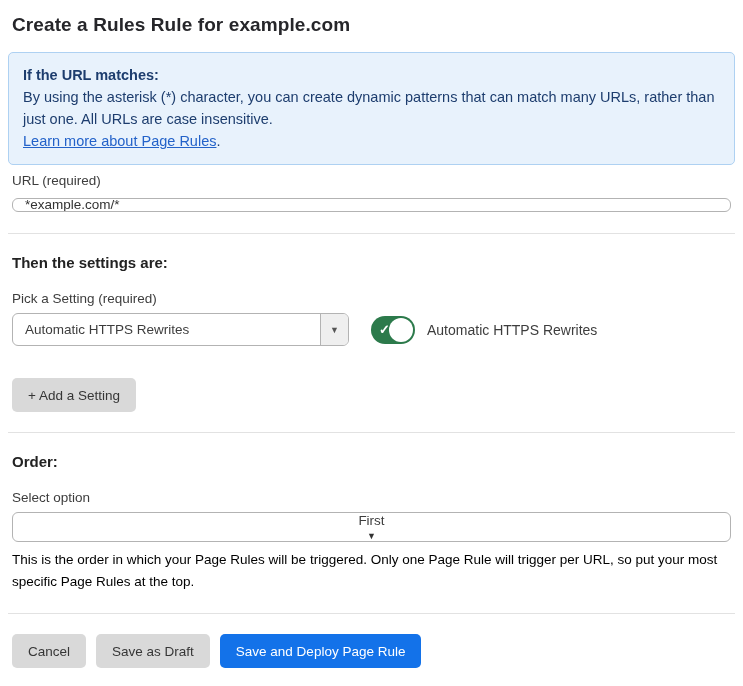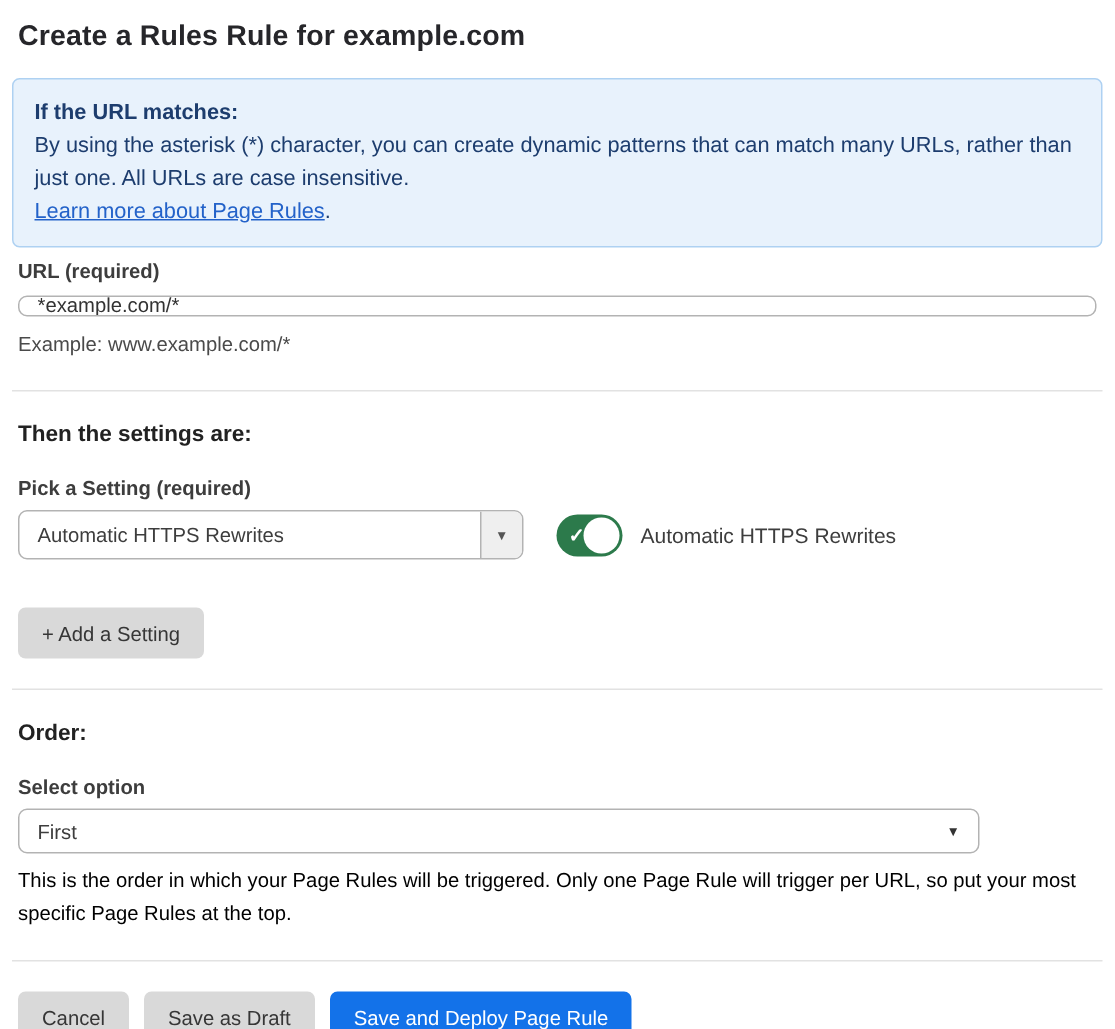--- a/index.html
+++ b/index.html
@@ -29,21 +29,21 @@
     color:#1d3d6e;
     font-size:14.5px;
     line-height:22px;
   }
   .info-box .info-heading { font-weight:700; }
   .info-box a {
     color:#2362c9; text-decoration:underline; cursor:pointer;text-align:center;
   }
 
   .field-label {
-    font-size:13.5px; color:#3d3d3d; margin-bottom:7px;font-weight:bold;
+    font-size:13.5px; color:#3d3d3d; margin-bottom:7px;
   }
   .text-input {
     width:719px; height:14px;
     border:1px solid #b3b3b3; border-radius:6px;
     padding:0 12px;
     font-size:13.5px; color:#333;
     font-family:"Liberation Sans", sans-serif;
     background:#fff;
     outline:none;
   }
@@ -110,25 +110,25 @@
     cursor:pointer;
   }
   .btn-gray { background:#d9d9d9; color:#363636; }
   .btn-blue { background:#1372e9; color:#ffffff; }
 
   .add-setting { margin-top:32px; }
 
   
   .order-select {
     display:flex; align-items:center; justify-content:space-between;
-    width:641px; height:30px;
+    width:719px; height:30px;
     border:1px solid #b3b3b3; border-radius:6px;
     background:#fff; cursor:pointer;
-    padding:12px 12px;
-    font-size:13.5px; color:#3d3d3d;
+    padding:0 12px;
+    font-size:13.5px; color:#3d3d3d;flex-direction:column;
   }
   .order-select .select-arrow { font-size:9px; color:#333; }
 
   .order-helper {
     font-size:13.5px; color:#000000; line-height:22px;
     margin-top:7px;
   }
 
   .footer-actions { display:flex; gap:10px; margin-top:12px; }
 </style>
@@ -140,21 +140,20 @@
   <h1 class="page-title">Create a Rules Rule for example.com</h1>
 
   <div class="info-box">
     <div class="info-heading">If the URL matches:</div>
     <div>By using the asterisk (*) character, you can create dynamic patterns that can match many URLs, rather than just one. All URLs are case insensitive.</div>
     <div><a>Learn more about Page Rules</a><span>.</span></div>
   </div>
 
   <div class="field-label">URL (required)</div>
   <input class="text-input" type="text" value="*example.com/*" style="">
-  <div class="helper-text">Example: www.example.com/*</div>
 
   <hr class="divider">
 
   <div class="section-heading">Then the settings are:</div>
 
   <div class="field-label">Pick a Setting (required)</div>
 
   <div class="setting-row">
     <div class="setting-select">
       <div class="select-value">Automatic HTTPS Rewrites</div>

